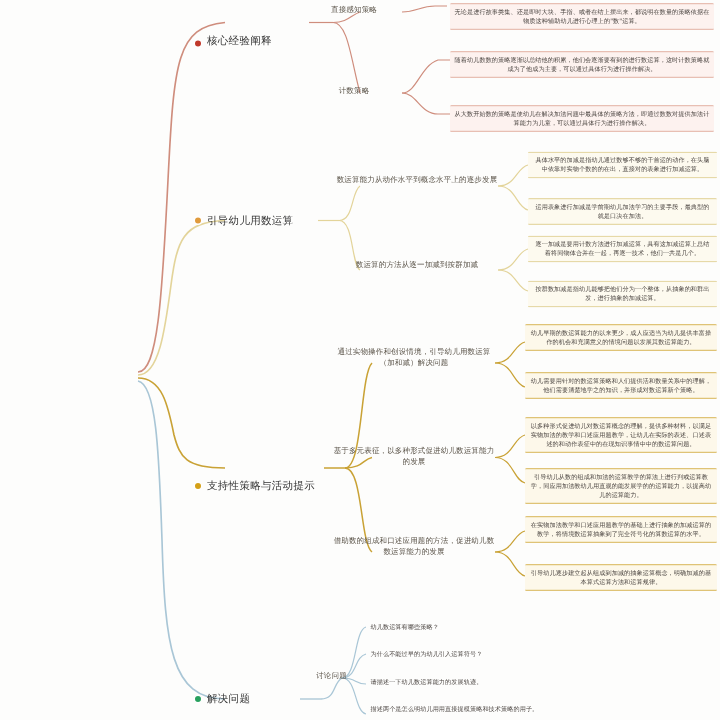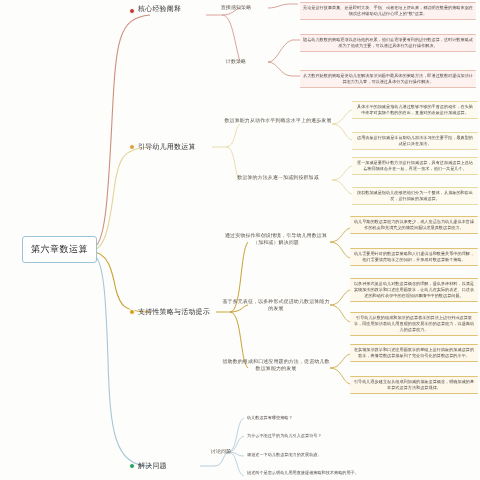--- a/index.html
+++ b/index.html
@@ -118,25 +118,22 @@
     <path d="M330,368 C342,368 342,382 350,384" stroke="#c9a235" stroke-width=".8" fill="none"></path>
 
     <path d="M200,466 C210,466 210,466 214,466" stroke="#a9c6d6" stroke-width=".9" fill="none"></path>
     <path d="M214,466 C224,466 222,455 228,452" stroke="#a9c6d6" stroke-width=".9" fill="none"></path>
     <path d="M228,452 C238,452 236,420 244,418" stroke="#a9c6d6" stroke-width=".8" fill="none"></path>
     <path d="M228,452 C238,452 236,438 244,436" stroke="#a9c6d6" stroke-width=".8" fill="none"></path>
     <path d="M228,452 C238,452 236,456 244,456" stroke="#a9c6d6" stroke-width=".8" fill="none"></path>
     <path d="M228,452 C238,452 236,474 244,476" stroke="#a9c6d6" stroke-width=".8" fill="none"></path>
   </svg>
 
-  <div class="root" style="left:22px;top:236px;">
-    <span>第六章数运算</span>
-  </div>
-
-  <div class="l1" style="left:129px;top:4px;align-items:flex-end;">
+
+  <div class="l1" style="left:129px;top:22px;align-items:flex-end;">
     <span class="badge" style="background:#c0392b;"></span>
     <span class="lbl">核心经验阐释</span>
   </div>
 
   <div class="l2" style="left:205px;top:4px;width:62px;">直接感知策略</div>
 
   <div class="leaf red" style="left:300px;top:2px;width:176px;">无论是进行故事类集、还是即时大块、手指、或者在结上摆出来，都说明在数量的策略依据在物质这种辅助幼儿进行心理上的"数"运算。</div>
 
   <div class="l2" style="left:205px;top:58px;width:62px;">计数策略</div>
 
@@ -154,21 +151,21 @@
   <div class="leaf cream" style="left:352px;top:101px;width:126px;">具体水平的加减是指幼儿通过数够不够的干首运的动作，在头脑中依靠对实物个数的的在出，直接对的表象进行加减运算。</div>
 
   <div class="leaf cream" style="left:352px;top:132px;width:126px;">运用表象进行加减是学前期幼儿加法学习的主要手段，最典型的就是口决在加法。</div>
 
   <div class="l2 wrap" style="left:222px;top:174px;width:112px;">数运算的方法从逐一加减到按群加减</div>
 
   <div class="leaf cream" style="left:352px;top:157px;width:126px;">逐一加减是要用计数方法进行加减运算，具有这加减运算上总结着将同物体合并在一起，再逐一技术，他们一共是几个。</div>
 
   <div class="leaf cream" style="left:352px;top:187px;width:126px;">按群数加减是指幼儿能够把他们分为一个整体，从抽象的和群出发，进行抽象的加减运算。</div>
 
-  <div class="l1" style="left:129px;top:307px;">
+  <div class="l1" style="left:129px;top:319px;">
     <span class="badge" style="background:#d4a017;"></span>
     <span class="lbl">支持性策略与活动提示</span>
   </div>
 
   <div class="l2 wrap" style="left:222px;top:232px;width:108px;">通过实物操作和创设情境，引导幼儿用数运算（加和减）解决问题</div>
 
   <div class="leaf gold" style="left:350px;top:216px;width:128px;">幼儿早期的数运算能力的以来更少，成人应适当为幼儿提供丰富操作的机会和充满意义的情境问题以发展其数运算能力。</div>
 
   <div class="leaf gold" style="left:350px;top:248px;width:128px;">幼儿需要用针对的数运算策略和人们提供活和数量关系中的理解，他们需要清楚地学之的知识，并形成对数运算新个策略。</div>
 

